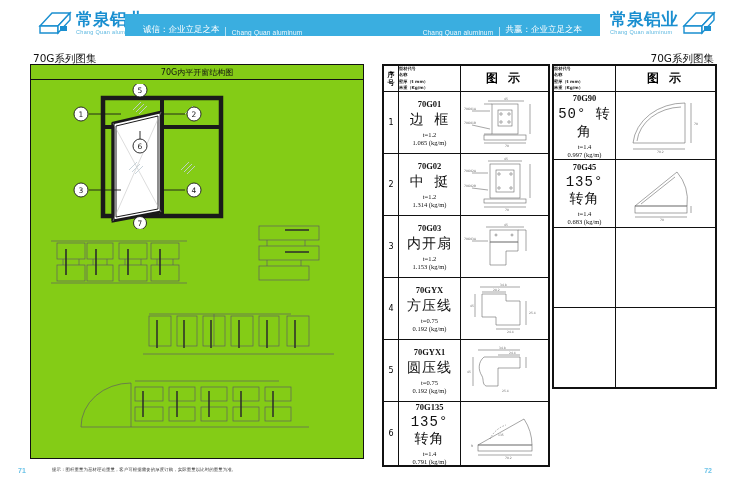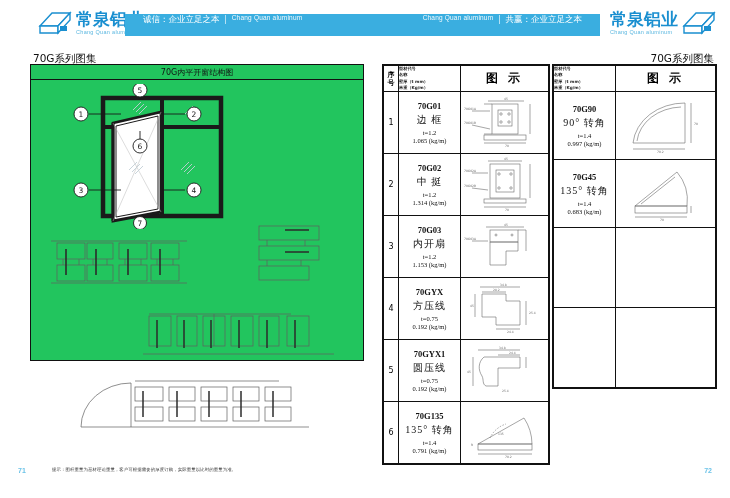--- a/index.html
+++ b/index.html
@@ -21,42 +21,42 @@
   .logo-right { right:14px; }
   .logo-mark { width:34px; height:26px; position:relative; flex:0 0 auto; }
   .logo-mark svg { display:block; }
   .logo-text { display:flex; flex-direction:column; line-height:1; }
   .logo-cn { font-family:"DejaVu Sans", sans-serif; font-weight:bold; font-size:17px; color:#1a8fd0; letter-spacing:0px; }
   .logo-en { font-family:"Liberation Sans", sans-serif; font-size:5.5px; color:#5bb7e0; letter-spacing:.3px; margin-top:2px; }
 
   .banner {
     position:absolute; top:14px; height:22px;
     background:#3aaee0; color:#ffffff;
-    display:flex; align-items:flex-start;
+    display:flex; align-items:flex-end;
     font-size:8.5px; white-space:nowrap;
   }
   .banner-left { left:125px; width:245px; padding-left:18px; justify-content:flex-start; }
   .banner-right { right:130px; width:245px; padding-right:18px; justify-content:flex-end; }
   .banner .cn { font-family:"DejaVu Sans", sans-serif; font-size:8.5px; }
   .banner .sep { margin:0 5px; opacity:.85; }
   .banner .en { font-family:"Liberation Sans", sans-serif; font-size:6.5px; letter-spacing:.2px; opacity:.95; }
 
   
   .sect-title {
     position:absolute; font-family:"DejaVu Sans", sans-serif;
     font-size:10.5px; color:#111; font-weight:normal;
   }
   .sect-title.left { left:33px; top:52px; }
   .sect-title.right { right:16px; top:52px; }
 
   
   .left-panel {
     position:absolute; left:30px; top:64px;
-    width:334px; height:297px;
-    border:1px solid #111; background:#22c55e;
+    width:334px; height:395px;
+    border:1px solid #111; background:#84cc16;
   }
   .lp-head {
     height:15px; border-bottom:1px solid #111;
     display:flex; align-items:center; justify-content:center;
     font-family:"DejaVu Sans", sans-serif; font-size:8px; color:#111;
   }
   .lp-body { position:relative; width:100%; height:378px; }
 
   .win-wrap { position:absolute; left:30px; top:4px; width:215px; height:145px; }
   .cs-row { position:absolute; }
@@ -77,21 +77,21 @@
   .c-fig { text-align:center; }
 
   .hdr-idx {
     font-family:"DejaVu Sans", sans-serif; font-size:7px; line-height:1.15;
     text-align:center; padding:3px 0;
   }
   .hdr-spec { text-align:left; padding:3px 4px; font-family:"DejaVu Sans", sans-serif; font-size:4.2px; line-height:1.5; color:#222; }
   .hdr-fig { font-family:"DejaVu Sans", sans-serif; font-size:12px; letter-spacing:3px;margin-top:27px; }
 
   .sp-code { font-family:"Liberation Serif", serif; font-weight:bold; font-size:8.5px; color:#111; }
-  .sp-name { font-family:Liberation Serif, serif; font-size:10px; letter-spacing:1px; margin-top:2px; color:#111; }
+  .sp-name { font-family:Liberation Mono, monospace; font-size:14px; letter-spacing:1px; margin-top:2px; color:#111; }
   .sp-t    { font-family:"Liberation Serif", serif; font-size:6.5px; margin-top:2px; color:#111; }
   .sp-w    { font-family:"Liberation Serif", serif; font-size:6.5px; margin-top:1px; color:#111; }
 
   .fig-box { width:100%; height:100%; display:flex; align-items:center; justify-content:center; }
   .fig-box svg { display:block; }
 
   
   .footer { position:absolute; left:0; bottom:0; width:730px; height:34px; }
   .pgnum {
     position:absolute; top:3px; font-family:"Liberation Sans", sans-serif;
@@ -532,21 +532,21 @@
             <div>壁厚（t mm）</div>
             <div>米重（Kg/m）</div>
           </th>
           <th class="c-fig hdr-fig">图 示</th>
         </tr>
       </thead>
       <tbody id="tbody-b">
           <tr style="height: 68px;">
             <td class="c-spec">
        <div class="sp-code">70G90</div>
-       <div class="sp-name">90° 转角</div>
+       <div class="sp-name">50° 转角</div>
        <div class="sp-t">t=1.4</div>
        <div class="sp-w">0.997 (kg/m)</div>
      </td>
      <td class="c-fig">
        <div class="fig-box">
                 <svg width="90" height="62" viewBox="0 0 90 62">
     <g stroke="#6a6a6a" fill="none" stroke-width="0.6" font-family="DejaVu Sans, sans-serif" font-size="3" fill-opacity="1">
       <path d="M12 48 A52 44 0 0 1 64 8 L64 48 Z"></path>
       <path d="M16 46 A46 38 0 0 1 60 12"></path>
       <line x1="70" y1="8" x2="70" y2="48"></line>

